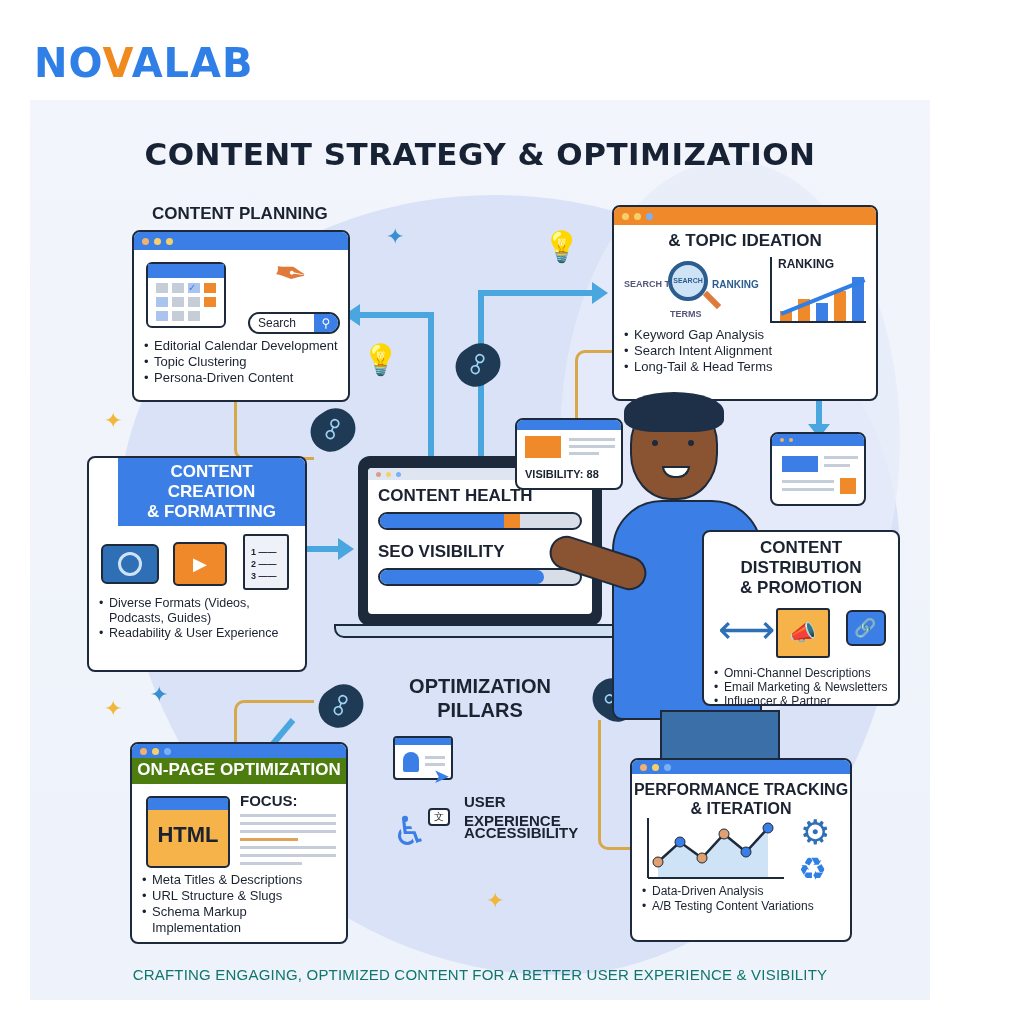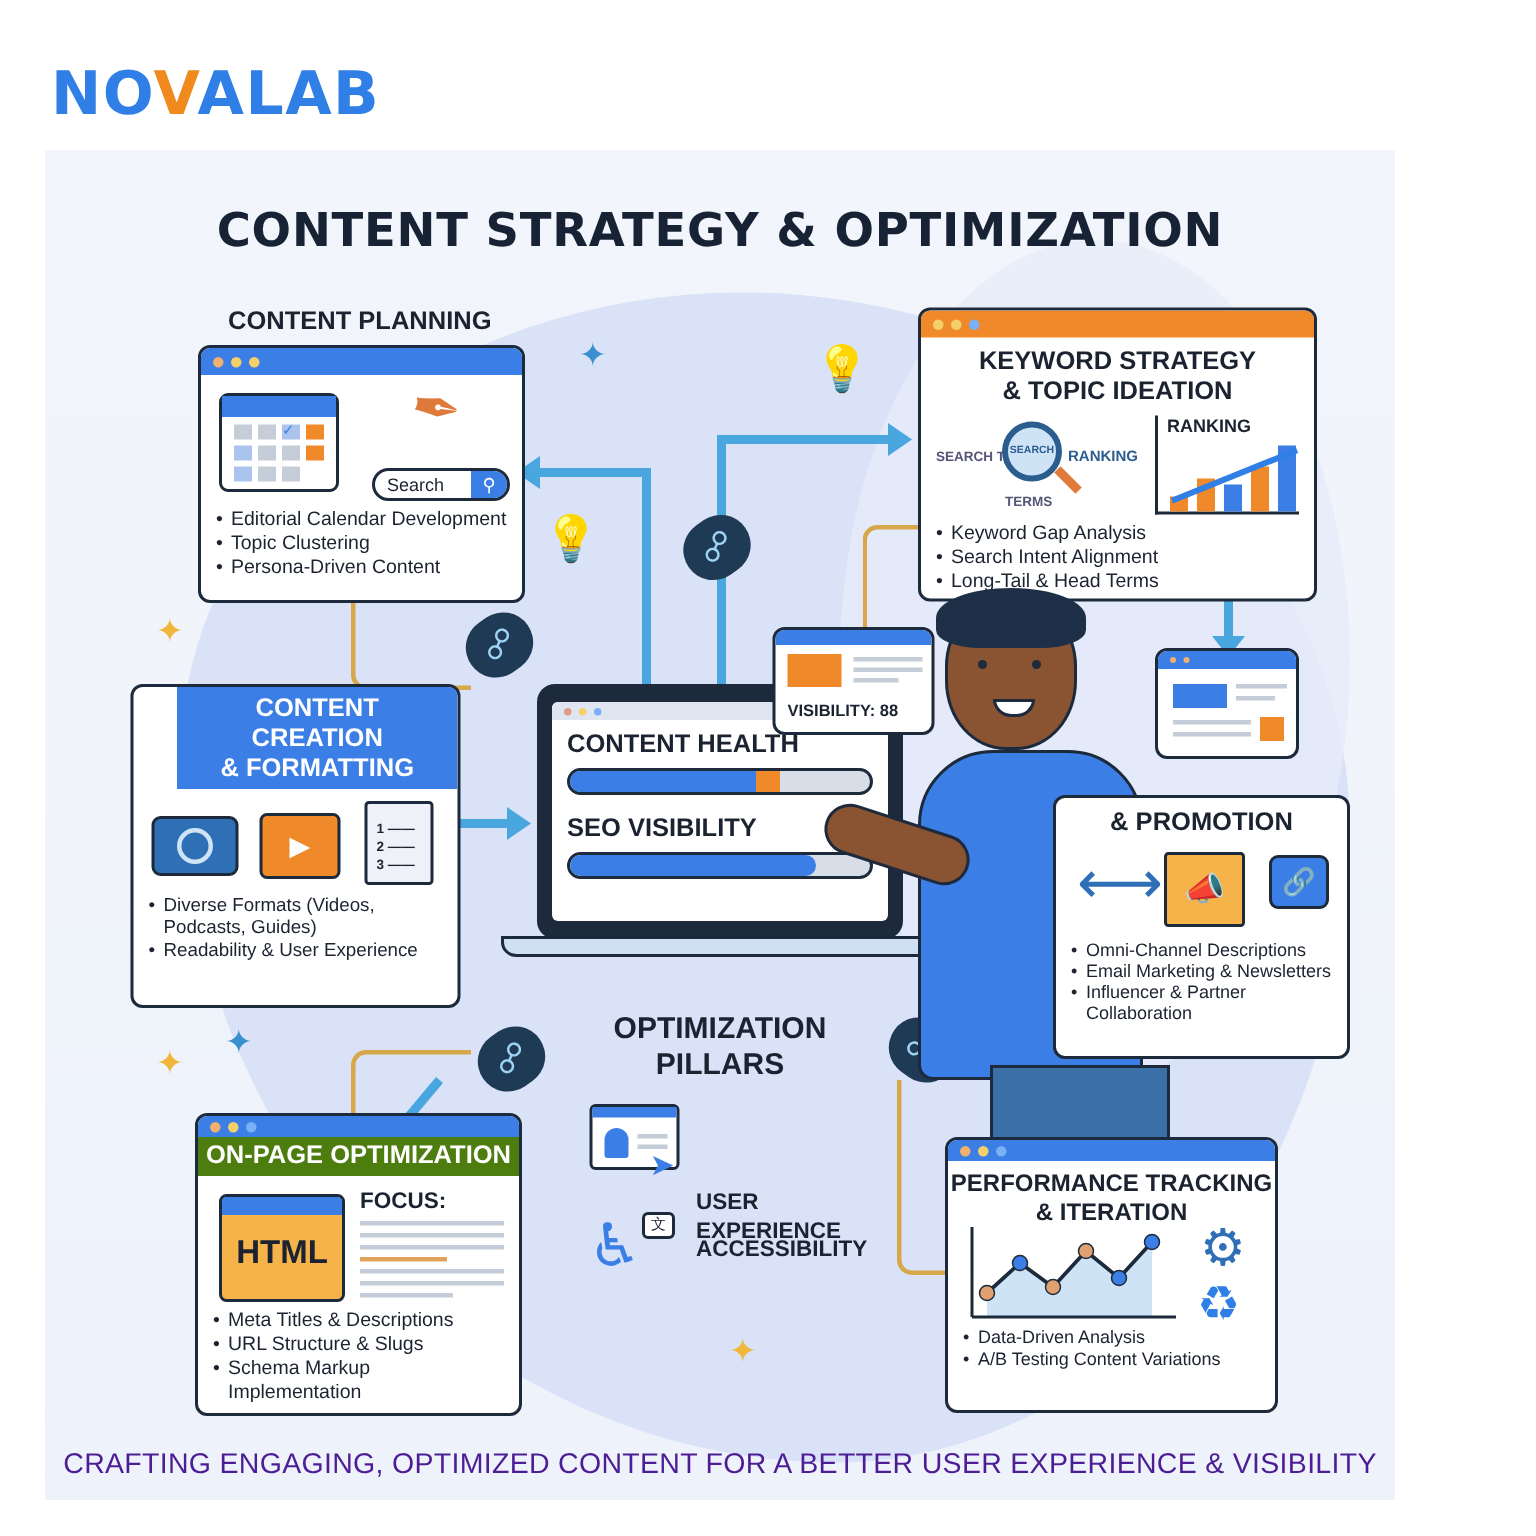--- a/index.html
+++ b/index.html
@@ -115,21 +115,20 @@
   </ul>
 </div>
 
 <div class="card" style="left:612px; top:205px; width:266px; height:196px;">
   <div class="bar orange">
       <span class="dot y"></span>
       <span class="dot y"></span>
       <span class="dot b"></span>
     </div>
   <div class="card-title" style="margin-top:6px;">
-      <div>KEYWORD STRATEGY</div>
       <div>&amp; TOPIC IDEATION</div>
     </div>
   <div style="position:relative; height:76px;">
     <div style="position:absolute; left:10px; top:28px; font-size:9px; font-weight:700; color:#557; line-height:11px;">
         <div>SEARCH TERMS</div>
       </div>
     <div style="position:absolute; left:54px; top:10px; width:40px; height:40px; border:4px solid #2c5d8f; border-radius:50%; background:#cfe3f7; font-size:7px; text-align:center; line-height:32px; font-weight:700; color:#2c5d8f;"><span>SEARCH</span></div>
     <div style="position:absolute; left:88px; top:46px; width:20px; height:6px; background:#e07a3a; transform:rotate(45deg);"></div>
     <div style="position:absolute; left:98px; top:28px; font-size:10px; font-weight:700; color:#2c5d8f;">RANKING</div>
     <div style="position:absolute; left:56px; top:58px; font-size:9px; font-weight:700; color:#557;">TERMS</div>
@@ -224,20 +223,21 @@
   <div style="position:absolute; left:652px; top:440px; width:6px; height:6px; background:#1d2a3c; border-radius:50%;"></div>
   <div style="position:absolute; left:688px; top:440px; width:6px; height:6px; background:#1d2a3c; border-radius:50%;"></div>
   <div style="position:absolute; left:662px; top:466px; width:28px; height:12px; background:#fff; border-radius:0 0 14px 14px; border:2px solid #1d2a3c;"></div>
   <div style="position:absolute; left:612px; top:500px; width:150px; height:220px; background:#3b7ee5; border:2.5px solid #1d2a3c; border-radius:50px 50px 10px 10px;"></div>
   <div style="position:absolute; left:660px; top:710px; width:120px; height:50px; background:#3a6fa8; border:2.5px solid #1d2a3c;"></div>
   <div style="position:absolute; left:548px; top:546px; width:100px; height:34px; background:#8a5432; border:2.5px solid #1d2a3c; border-radius:18px; transform:rotate(18deg);"></div>
 </div>
 
 <div class="card" style="left:702px; top:530px; width:198px; height:176px;">
   <div class="card-title" style="margin-top:6px;">
+      <div>CONTENT DISTRIBUTION</div>
       <div>&amp; PROMOTION</div>
     </div>
   <div style="position:relative; height:68px;">
     <div style="position:absolute; left:14px; top:8px; font-size:40px; color:#2f6fb5;">⟷</div>
     <div style="position:absolute; left:72px; top:10px; width:54px; height:50px; background:#f5b34a; border:2.5px solid #1d2a3c; border-radius:3px; display:flex; align-items:center; justify-content:center; font-size:22px;">📣</div>
     <div style="position:absolute; left:142px; top:12px; width:40px; height:36px; background:#3b7ee5; border:2.5px solid #1d2a3c; border-radius:6px; color:#fff; text-align:center; line-height:32px; font-size:18px;">🔗</div>
   </div>
   <ul class="bullets" style="font-size:12px; line-height:14px;">
     <li>Omni-Channel Descriptions</li>
     <li>Email Marketing &amp; Newsletters</li>
@@ -321,13 +321,13 @@
     </svg>
     <div style="position:absolute; left:168px; top:-6px; font-size:34px; color:#2f6fb5;">⚙</div>
     <div style="position:absolute; left:166px; top:32px; font-size:32px; color:#2f7fe6;">♻</div>
   </div>
   <ul class="bullets" style="font-size:12px; line-height:15px;">
     <li>Data-Driven Analysis</li>
     <li>A/B Testing Content Variations</li>
   </ul>
 </div>
 
-<div style="position:absolute; left:0; width:960px; top:966px; text-align:center; font-size:19px; color:#4c1d95; letter-spacing:.2px;">CRAFTING ENGAGING, OPTIMIZED CONTENT FOR A BETTER USER EXPERIENCE &amp; VISIBILITY</div>
+<div style="position:absolute; left:0; width:960px; top:966px; text-align:center; font-size:15px; color:#0f766e; letter-spacing:.2px;">CRAFTING ENGAGING, OPTIMIZED CONTENT FOR A BETTER USER EXPERIENCE &amp; VISIBILITY</div>
 
 </body></html>

